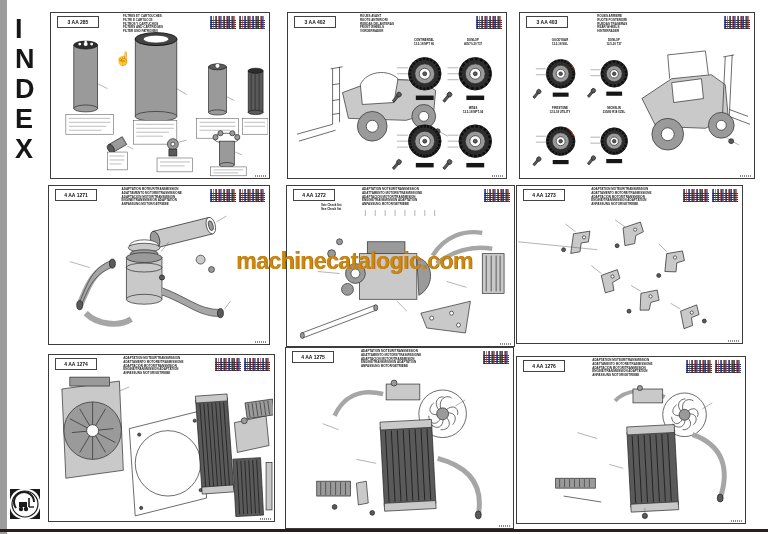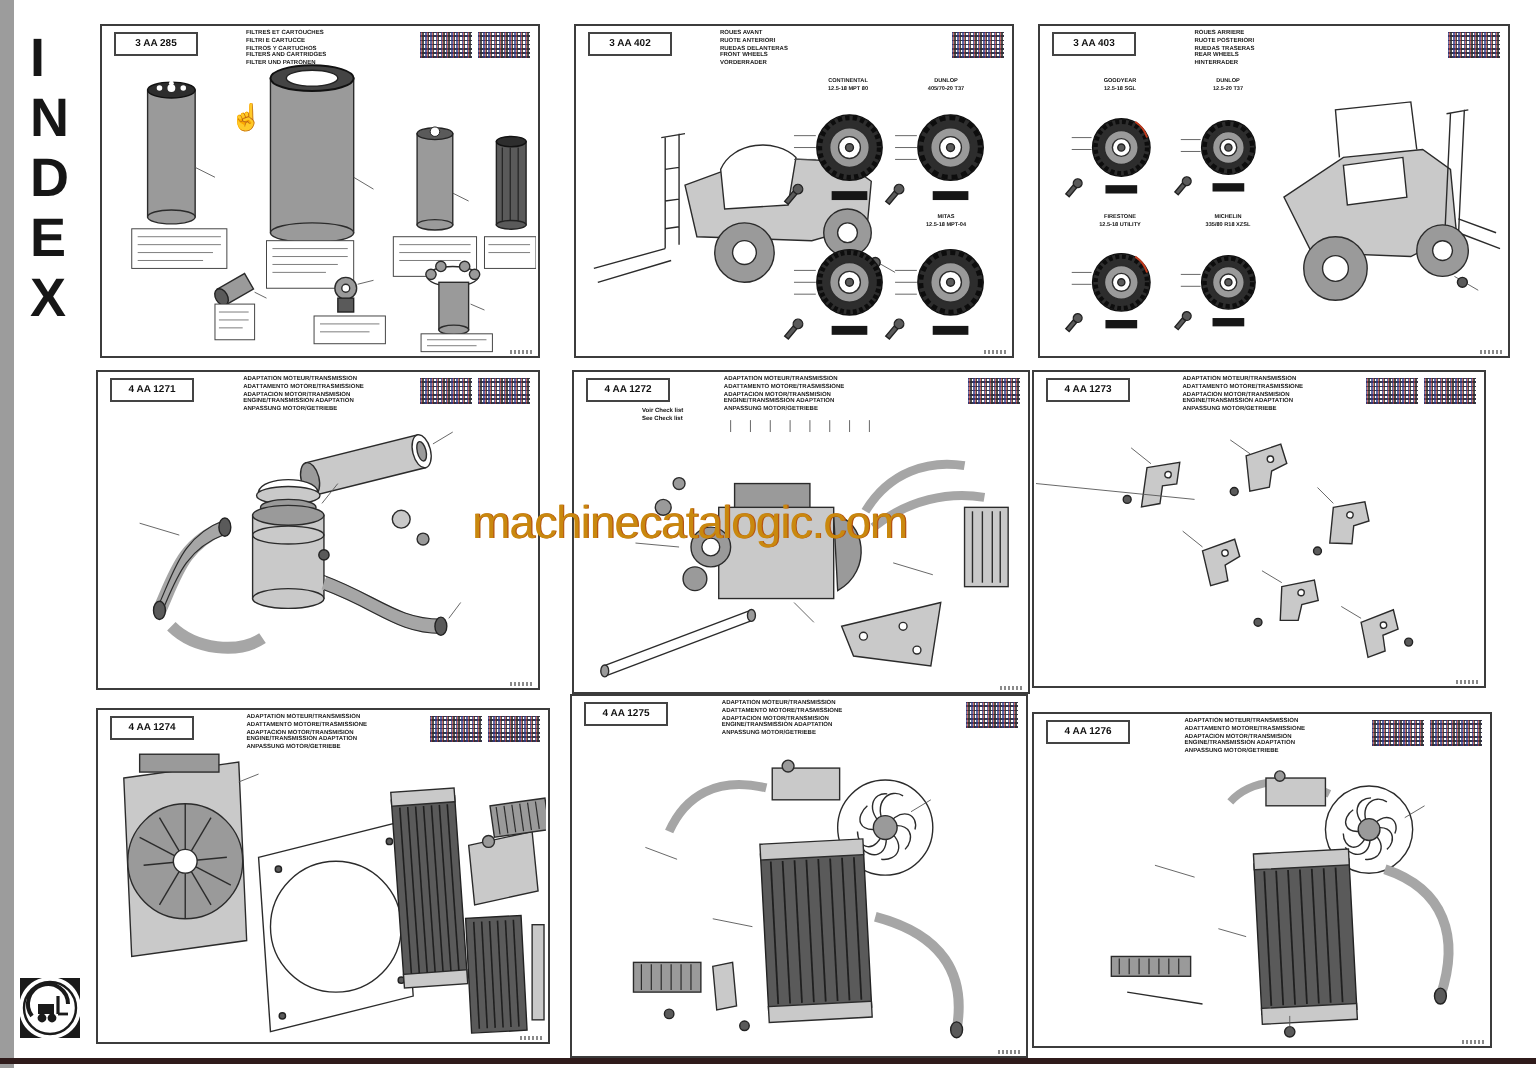--- a/index.html
+++ b/index.html
@@ -2,21 +2,21 @@
 <html><head>
 <meta charset="utf-8">
 <style>
   html,body{margin:0;padding:0;width:768px;height:534px;background:#fff;overflow:hidden;
     font-family:"Liberation Sans",sans-serif;position:relative}
   .edge-bar{position:absolute;left:0;top:0;width:7px;height:534px;background:#9c9c9c}
   .index-strip{position:absolute;left:15px;top:16px;width:28px;display:flex;flex-direction:column;
     gap:3px;font-weight:700;font-size:27px;line-height:27px;color:#161616}
   .index-strip span{display:block}
   .bottom-bar{position:absolute;left:0;top:529px;width:768px;height:3px;background:#2f1b1b}
-  .watermark{position:absolute;left:236px;top:248px;font-size:23px;font-weight:400;
+  .watermark{position:absolute;left:236px;top:248px;font-size:23px;font-weight:700;
     color:#c9880e;text-shadow:.6px 0 0 #b55413;letter-spacing:-.5px;z-index:50;white-space:nowrap}
   .logo{position:absolute;left:10px;top:489px;width:30px;height:30px}
 
   .panel{position:absolute;background:#fff;border:1px solid #3c3c3c}
   .code-box{position:absolute;left:6px;top:3px;width:40px;height:10px;border:1px solid #444;
     font-size:5px;font-weight:700;display:flex;align-items:center;justify-content:center;color:#111}
   .title-block{position:absolute;left:33%;top:2px;width:45%;font-size:3px;line-height:1.25;
     color:#1c1c1c;font-weight:700}
   .plist{position:absolute;top:3px;height:13px;width:26px;opacity:.9;background:
     repeating-linear-gradient(90deg, rgba(25,35,120,.75) 0 .7px, rgba(165,35,35,.7) .7px 1.2px,

